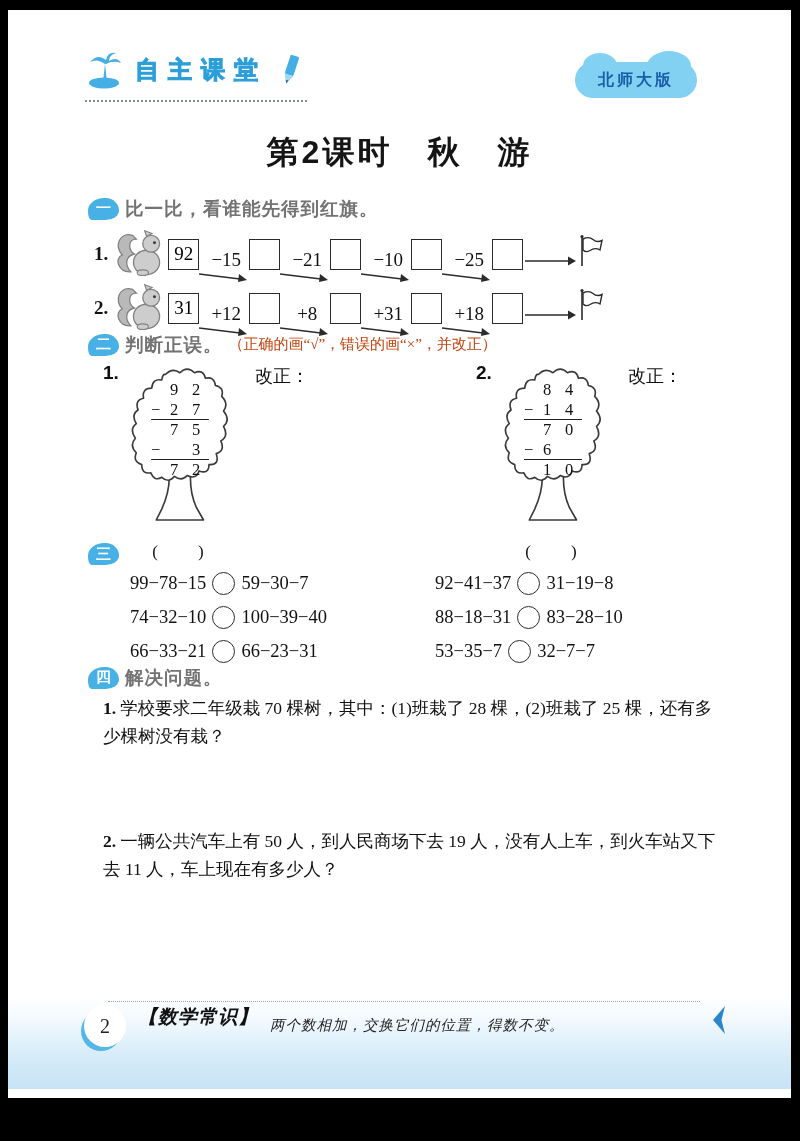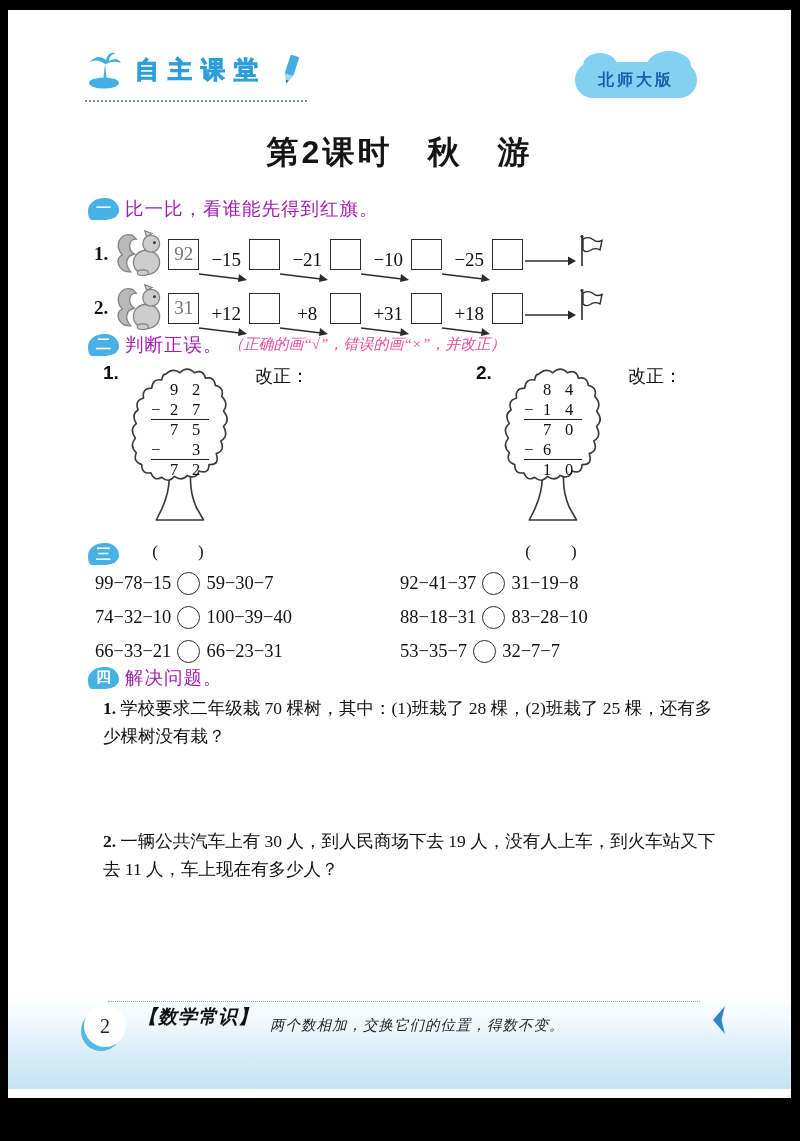--- a/index.html
+++ b/index.html
@@ -20,30 +20,30 @@
   .edition .ed-inner{position:relative;z-index:1;color:#185EA8;font-weight:bold;font-size:16px;letter-spacing:3px;}
 
   .title{position:absolute;left:0;top:121px;width:100%;text-align:center;
          font-size:32px;font-weight:bold;color:#151515;letter-spacing:3px;margin:0;}
 
   
   .sec{position:absolute;display:flex;align-items:center;gap:6px;}
   .badge{width:31px;height:22px;background:#47B0E4;color:#fff;font-weight:bold;font-size:15px;
          display:flex;align-items:center;justify-content:center;
          border-radius:55% 45% 45% 12% / 60% 60% 45% 40%;}
-  .sec-title{color:#a21caf;font-weight:normal;font-size:18.5px;letter-spacing:1px;white-space:nowrap;}
-  .sec-note{color:#ec4899;font-size:15px;font-style:italic;font-family:"Liberation Serif",serif;white-space:nowrap;}
+  .sec-title{color:#737373;font-weight:bold;font-size:18.5px;letter-spacing:1px;white-space:nowrap;}
+  .sec-note{color:#c2410c;font-size:15px;font-family:"Liberation Serif",serif;white-space:nowrap;}
   .ring-inline{display:inline-block;width:18px;height:18px;border:1.8px solid #2D9FD8;border-radius:50%;
                vertical-align:-3px;margin:0 2px;}
 
   
   .chain{position:absolute;display:flex;align-items:center;font-family:"Liberation Serif",serif;}
   .qno{font-weight:bold;font-size:19px;color:#111;margin-right:4px;}
   .nbox{width:29px;height:29px;border:1.6px solid #2b2b2b;background:#fff;display:flex;
-        align-items:center;justify-content:center;font-size:19px;color:#737373;flex:none;}
+        align-items:center;justify-content:center;font-size:19px;color:#000000;flex:none;}
   .connector{position:relative;width:50px;height:34px;flex:none;margin-top:22px;}
   .connector .op{position:absolute;left:2px;top:1px;width:100%;text-align:center;font-size:19px;color:#111;}
   .connector svg{position:absolute;left:0;bottom:-2px;}
   .chain > svg{flex:none;}
 
   
   .judge-wrap{position:absolute;left:95px;top:348px;display:flex;gap:73px;}
   .judge{position:relative;width:300px;height:208px;}
   .judge .qno{position:absolute;left:0;top:4px;}
   .tree{position:absolute;left:26px;top:6px;width:100px;height:172px;}
@@ -55,21 +55,21 @@
   .vrow .t{width:22px;text-align:center;}
   .vrow .o{width:22px;text-align:center;}
   .vrow.uline{border-bottom:1.6px solid #222;}
   .fix-label{position:absolute;left:152px;top:6px;font-size:18px;color:#111;font-family:"Liberation Serif",serif;}
   .bracket{position:absolute;left:26px;top:182px;width:100px;text-align:center;
            font-size:17px;color:#111;font-family:"Liberation Serif",serif;letter-spacing:2px;}
 
   
   .cmp-grid{position:absolute;left:87px;top:562px;width:640px;font-family:"Liberation Serif",serif;
             font-size:18.5px;color:#111;}
-  .cmp-row{position:relative;height:34px;}
+  .cmp-row{position:relative;height:34px;margin-left:35px;}
   .cmp-cell{position:absolute;top:0;display:flex;align-items:center;gap:6px;white-space:nowrap;}
   .cmp-cell.c1{left:0;}
   .cmp-cell.c2{left:305px;}
   .cmp-ring{display:inline-block;width:21px;height:21px;border:1.4px solid #2b2b2b;border-radius:50%;flex:none;}
 
   
   .wprob{position:absolute;left:95px;width:620px;font-family:"Liberation Serif",serif;
          font-size:17.5px;line-height:28px;color:#111;}
   .wprob .pno{font-weight:bold;margin-right:4px;}
 
@@ -370,21 +370,21 @@
 
     <div class="sec" style="left:80px;top:655px;">
       <span class="badge">四</span>
       <span class="sec-title">解决问题。</span>
     </div>
 
     <div class="wprob" style="top:684px;">
       <span class="pno">1.</span><span>学校要求二年级栽 70 棵树，其中：(1)班栽了 28 棵，(2)班栽了 25 棵，还有多少棵树没有栽？</span>
     </div>
     <div class="wprob" style="top:817px;">
-      <span class="pno">2.</span><span>一辆公共汽车上有 30 人，到人民商场下去 19 人，没有人上车，到火车站又下去 11 人，车上现在有多少人？</span>
+      <span class="pno">2.</span><span>一辆公共汽车上有 50 人，到人民商场下去 19 人，没有人上车，到火车站又下去 11 人，车上现在有多少人？</span>
     </div>
 
     <div class="footer-grad"></div>
     <div class="footer-dots"></div>
     <div class="page-circle">2</div>
     <div class="tip-label">【数学常识】</div>
     <div class="tip-text">两个数相加，交换它们的位置，得数不变。</div>
     <svg class="chevron" width="16" height="30" viewBox="0 0 16 30">
       <path d="M14 1 L2 15 L14 29 L10.5 15 Z" fill="#2C86C7"></path>
     </svg>

